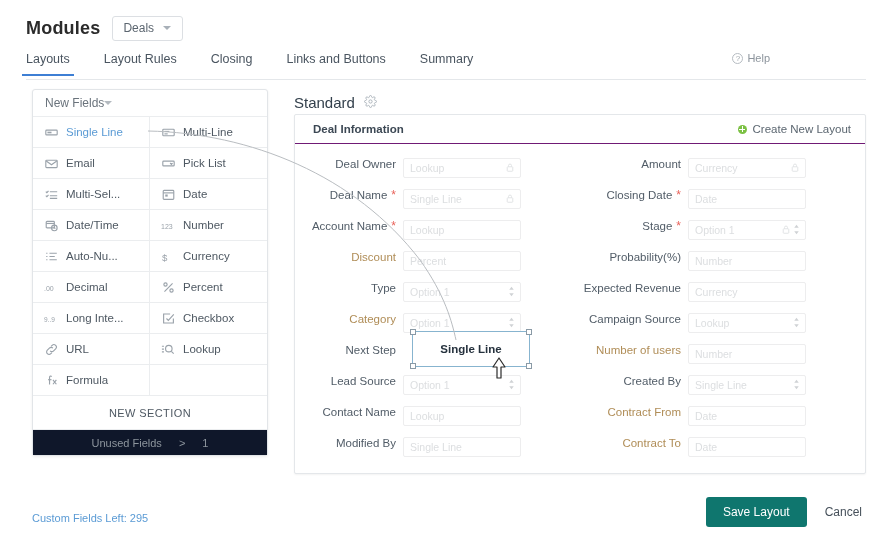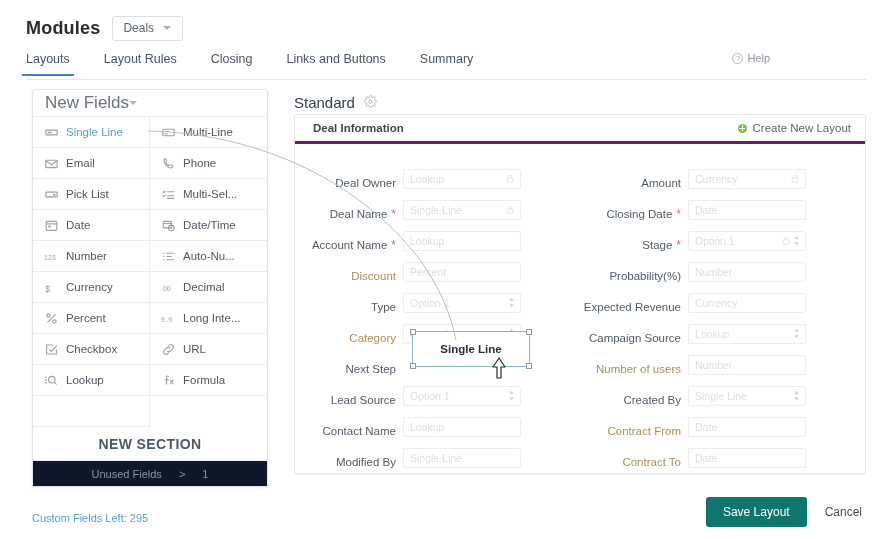--- a/index.html
+++ b/index.html
@@ -39,71 +39,71 @@
                font-size: 8px; line-height: 9px; text-align: center; color: #a0a7ad; }
 
   
   .fields-panel {
     position: absolute; left: 32px; top: 89px; width: 236px;
     background: #fff; border: 1px solid #e2e5e8; border-radius: 3px;
     box-shadow: 0 1px 3px rgba(0,0,0,.07);
   }
   .fields-head {
     height: 27px; display: flex; align-items: center; padding-left: 12px; 
-    font-size: 17px; color: #6a737c; border-bottom: 1px solid #ebedef;
+    font-size: 12px; color: #6a737c; border-bottom: 1px solid #ebedef;
   }
   .fields-caret { width: 0; height: 0; border-left: 4px solid transparent; border-right: 4px solid transparent;
                   border-top: 4px solid #b3b9bf; }
   .fgrid { display: grid; grid-template-columns: 1fr 1fr; }
   .fcell {
     height: 31px; display: flex; align-items: center; gap: 8px; padding-left: 11px;
     font-size: 11.5px; color: #4e5862; cursor: pointer;
     border-bottom: 1px solid #ebedef; border-right: 1px solid #ebedef;
   }
   .fcell:nth-child(even) { border-right: none; }
   .fcell.sel { color: #5b9bd5; }
   .fcell.empty { cursor: default; }
   .ficon { width: 14px; flex: 0 0 14px; color: #9aa2aa; font-size: 9px; display:flex; align-items:center; justify-content:center; }
   .ficon svg { display: block; }
   .flabel { white-space: nowrap; }
   .new-section {
     height: 34px; display: flex; align-items: center; justify-content: center;
-    font-size: 14px; font-weight: bold; color: #4e5862; letter-spacing: .4px;
+    font-size: 11px; font-weight: normal; color: #4e5862; letter-spacing: .4px;
     border-bottom: 1px solid #ebedef; cursor: pointer;
   }
   .unused {
     height: 25px; display: flex; align-items: center; justify-content: center; gap: 17px;
     font-size: 11px; color: #8d959d; background: #0f172a; cursor: pointer;
   }
   .custom-left { position: absolute; left: 32px; top: 512px; font-size: 11px; color: #5b9bd5; cursor: pointer; }
 
   
   .std-title-row { position: absolute; left: 294px; top: 94px; display: flex; align-items: flex-start; gap: 9px; }
   .std-title { font-size: 15px; color: #33404c; }
   .gear { color: #a8b0b8; }
 
   .layout-card {
     position: absolute; left: 294px; top: 114px; width: 572px; height: 360px;
     background: #fff; border: 1px solid #e4e7ea; border-radius: 2px;
     box-shadow: 0 1px 2px rgba(0,0,0,.05);
   }
   .card-head {
-    height: 29px; border-bottom: 3px solid #701a75; display: flex; align-items: center;
+    height: 29px; border-bottom: 1px solid #701a75; display: flex; align-items: center;
     padding: 0 14px 0 18px; justify-content: space-between;
   }
   .card-head-title { font-size: 11.5px; font-weight: bold; color: #3c4854; }
   .create-layout { font-size: 11.5px; color: #5b6670; display: flex; align-items: center; gap: 6px; cursor: pointer; }
   .green-dot { width: 9px; height: 9px; border-radius: 50%; background: #7bc043; position: relative; }
   .green-dot::before, .green-dot::after { content:""; position:absolute; background:#fff; }
   .green-dot::before { left: 4px; top: 1.8px; width: 1px; height: 5.4px; }
   .green-dot::after { left: 1.8px; top: 4px; width: 5.4px; height: 1px; }
 
   .cols { display: flex; padding: 14px 0 0 0; }
   .col { width: 286px; }
-  .frow { height: 31px; display: flex; align-items: flex-end; }
+  .frow { height: 31px; display: flex; align-items: flex-start; }
   .flab {
     font-size: 11.5px; color: #515c67; text-align: right; white-space: nowrap;
     width: 108px; padding-right: 7px; display: flex; align-items: center; justify-content: flex-end; gap: 4px;
   }
   .flab.custom { color: #b08d57; }
   .req { color: #e8625a; font-size: 12px; line-height: 8px; }
   .fbox {
     width: 118px; height: 20px; border: 1px solid #ededee; border-radius: 2px;
     background: #fff; display: flex; align-items: center; padding: 0 6px;
     font-size: 10.5px; color: #dcdee0; position: relative; cursor: text;
@@ -191,28 +191,20 @@
           <svg width="13" height="13" viewBox="0 0 16 16">
             <rect x="1" y="4" width="14" height="9" rx="1" stroke="currentColor" fill="none" stroke-width="1.4"></rect>
             <path d="M1.5 5 L8 9.5 L14.5 5" stroke="currentColor" fill="none" stroke-width="1.4"></path>
           </svg>
         </span>
         <span class="flabel">Email</span>
       </div>
       <div class="fcell">
         <span class="ficon">
           <svg width="13" height="13" viewBox="0 0 16 16">
-            <path d="M4 2c1 0 1.6 2 1.6 2.7 0 .7-1 1.1-1 1.7 0 1.2 3 4.2 4.2 4.2.6 0 1-1 1.7-1 .7 0 2.7.6 2.7 1.6 0 1.2-1.4 2.3-2.6 2.3C7.4 13.5 2.5 8.6 2.5 4.6 2.5 3.4 2.8 2 4 2z" stroke="currentColor" fill="none" stroke-width="1.4"></path>
-          </svg>
-        </span>
-        <span class="flabel">Phone</span>
-      </div>
-      <div class="fcell">
-        <span class="ficon">
-          <svg width="13" height="13" viewBox="0 0 16 16">
             <rect x="1" y="5" width="14" height="6" rx="1" stroke="currentColor" fill="none" stroke-width="1.4"></rect>
             <path d="M10 7.4 L11.6 9 L13 7.4" stroke="currentColor" fill="none" stroke-width="1.4"></path>
           </svg>
         </span>
         <span class="flabel">Pick List</span>
       </div>
       <div class="fcell">
         <span class="ficon">
           <svg width="13" height="13" viewBox="0 0 16 16">
             <path d="M1 4.5 L2.3 5.8 L4.3 3.4" stroke="currentColor" fill="none" stroke-width="1.4"></path>

